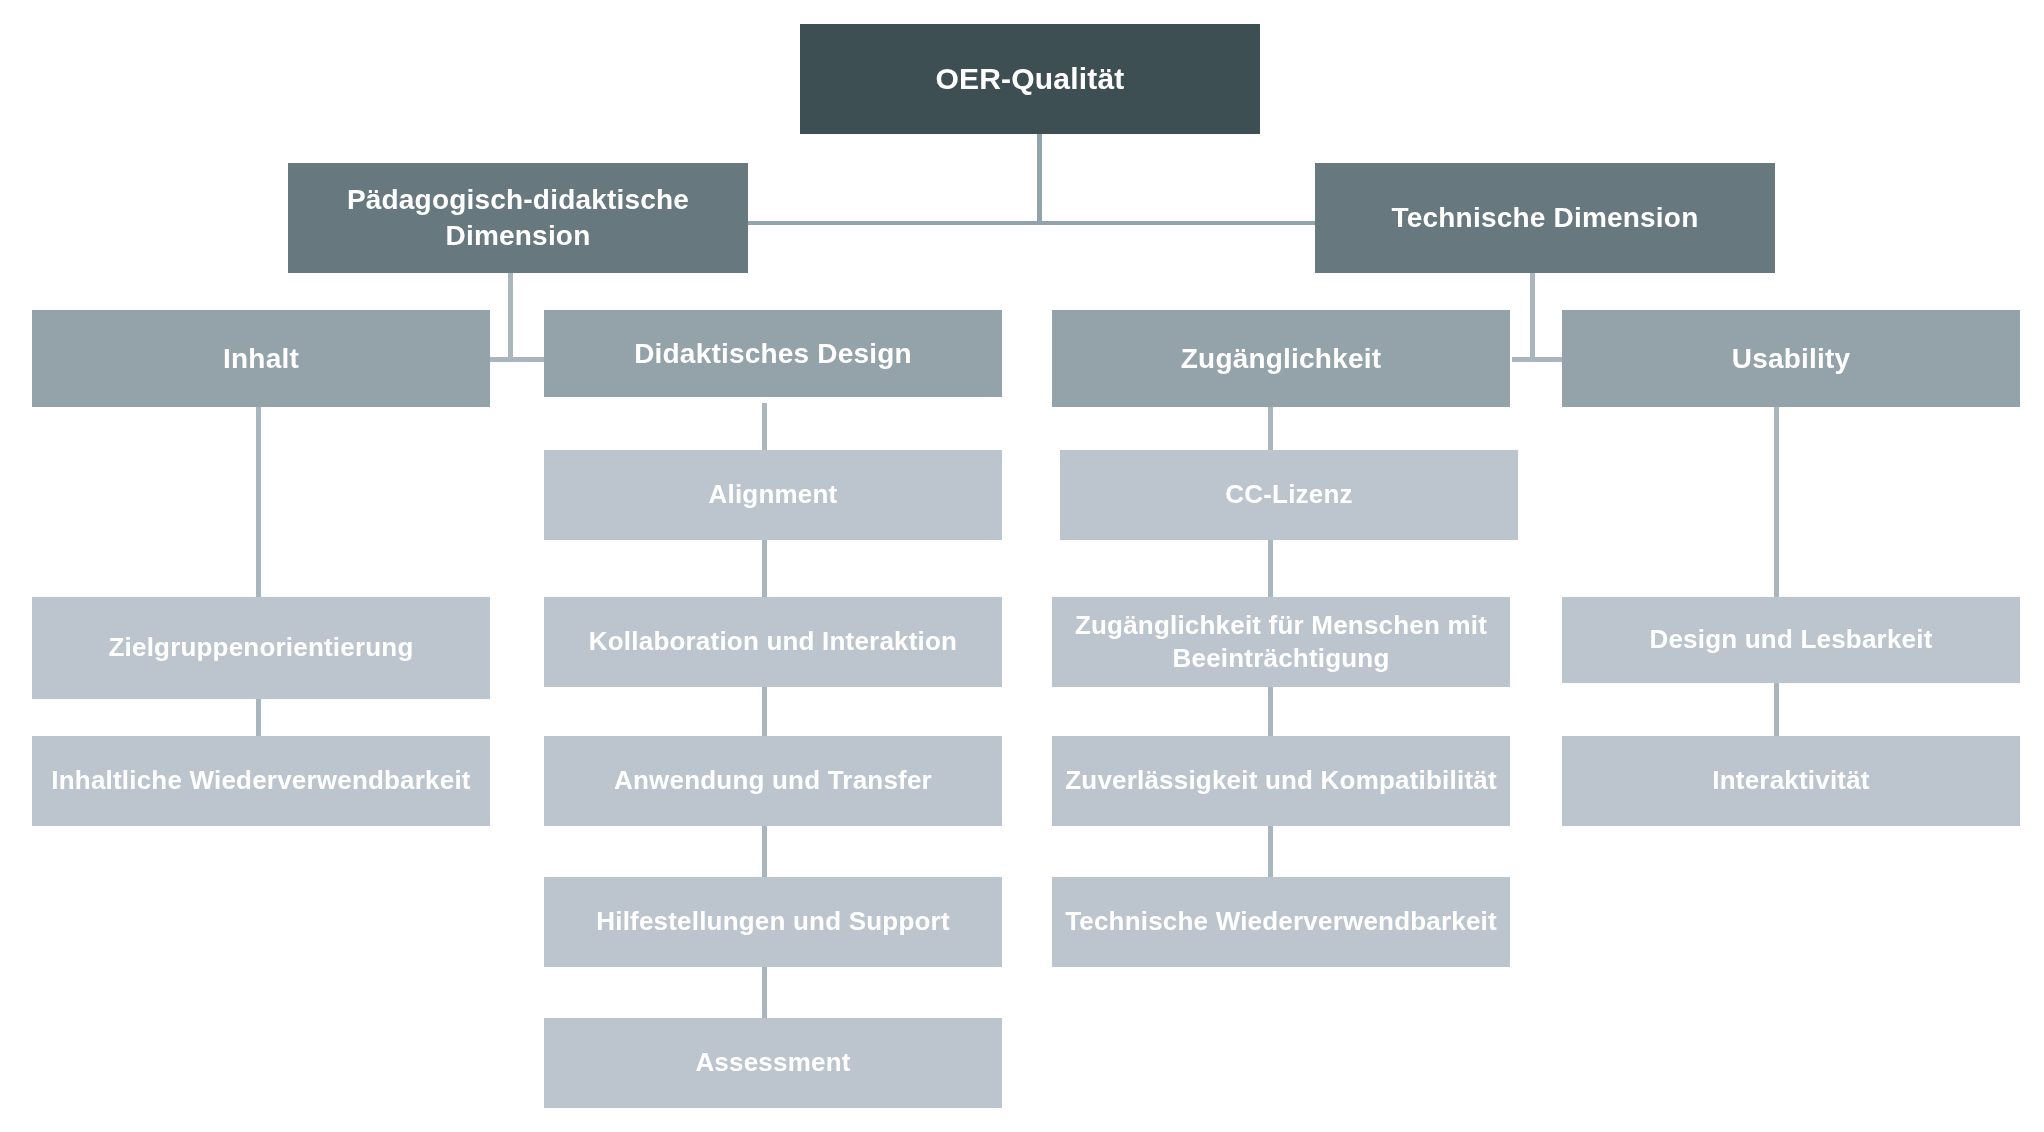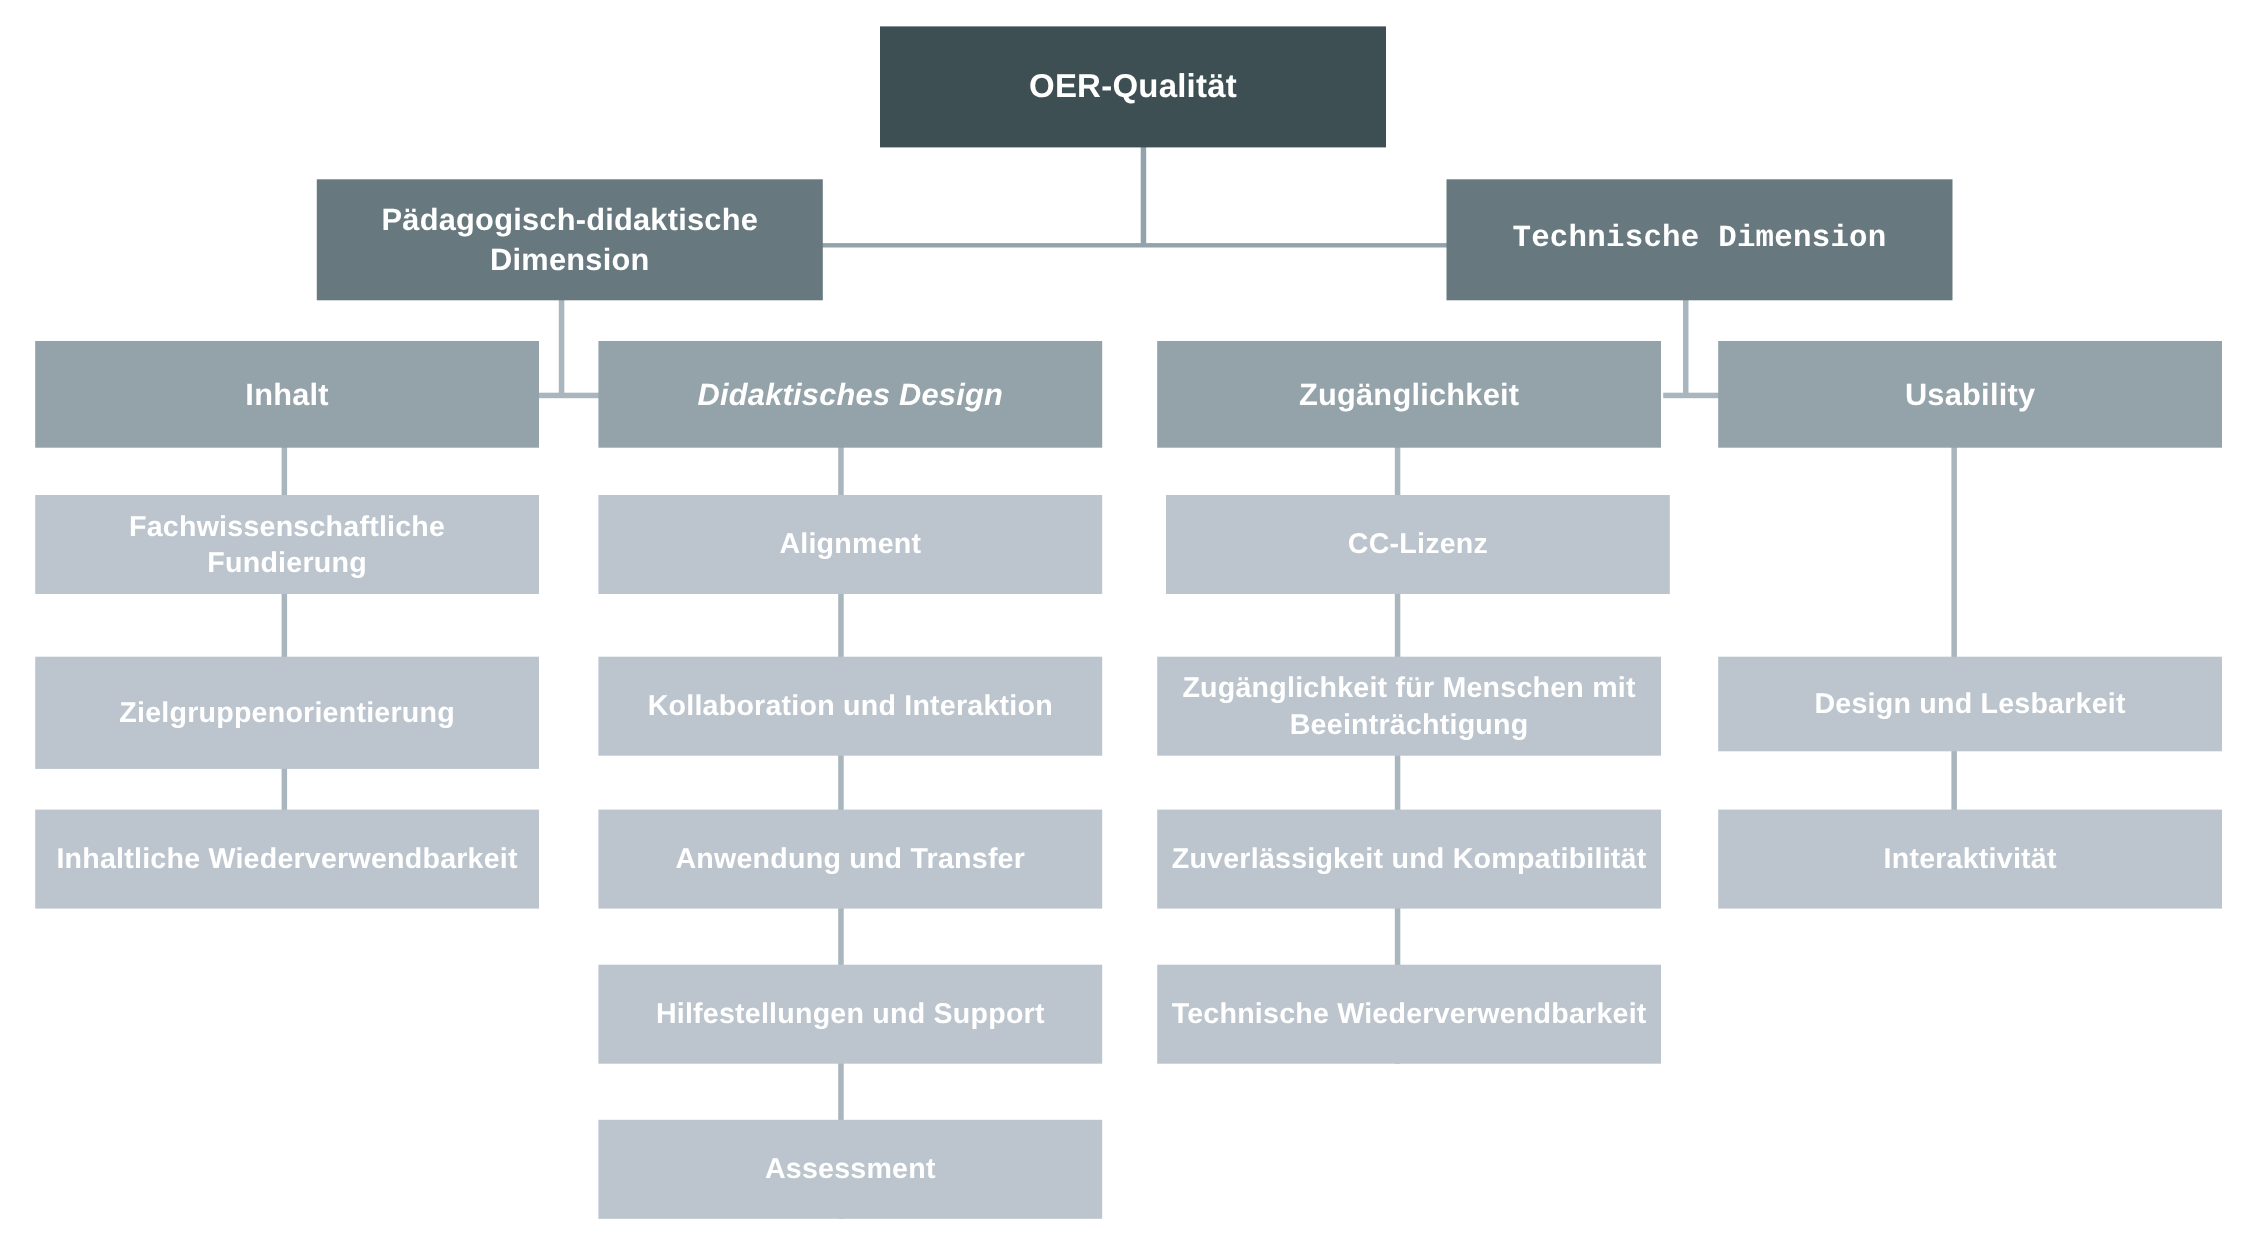--- a/index.html
+++ b/index.html
@@ -82,40 +82,37 @@
 
   <div class="conn" style="left:1774px; top:403px; width:5px; height:422px;"></div>
 
   <div class="node lvl-root" style="left:800px; top:24px; width:460px; height:110px;">
     <span>OER-Qualität</span>
   </div>
 
   <div class="node lvl-dim" style="left:288px; top:163px; width:460px; height:110px;">
     <span>Pädagogisch-didaktische Dimension</span>
   </div>
-  <div class="node lvl-dim" style="left:1315px; top:163px; width:460px; height:110px;font-family:Liberation Mono, monospace;">
+  <div class="node lvl-dim" style="left:1315px; top:163px; width:460px; height:110px;">
     <span>Technische Dimension</span>
   </div>
 
   <div class="node lvl-cat" style="left:32px; top:310px; width:458px; height:97px;">
     <span>Inhalt</span>
   </div>
-  <div class="node lvl-cat" style="left:544px; top:310px; width:458px; height:97px;font-style:italic;">
+  <div class="node lvl-cat" style="left:544px; top:310px; width:458px; height:87px;">
     <span>Didaktisches Design</span>
   </div>
   <div class="node lvl-cat" style="left:1052px; top:310px; width:458px; height:97px;">
     <span>Zugänglichkeit</span>
   </div>
   <div class="node lvl-cat" style="left:1562px; top:310px; width:458px; height:97px;">
     <span>Usability</span>
   </div>
 
-  <div class="node lvl-leaf" style="left:32px; top:450px; width:458px; height:90px;">
-    <span>Fachwissenschaftliche Fundierung</span>
-  </div>
   <div class="node lvl-leaf" style="left:32px; top:597px; width:458px; height:102px;">
     <span>Zielgruppenorientierung</span>
   </div>
   <div class="node lvl-leaf" style="left:32px; top:736px; width:458px; height:90px;">
     <span>Inhaltliche Wiederverwendbarkeit</span>
   </div>
 
   <div class="node lvl-leaf" style="left:544px; top:450px; width:458px; height:90px;">
     <span>Alignment</span>
   </div>

